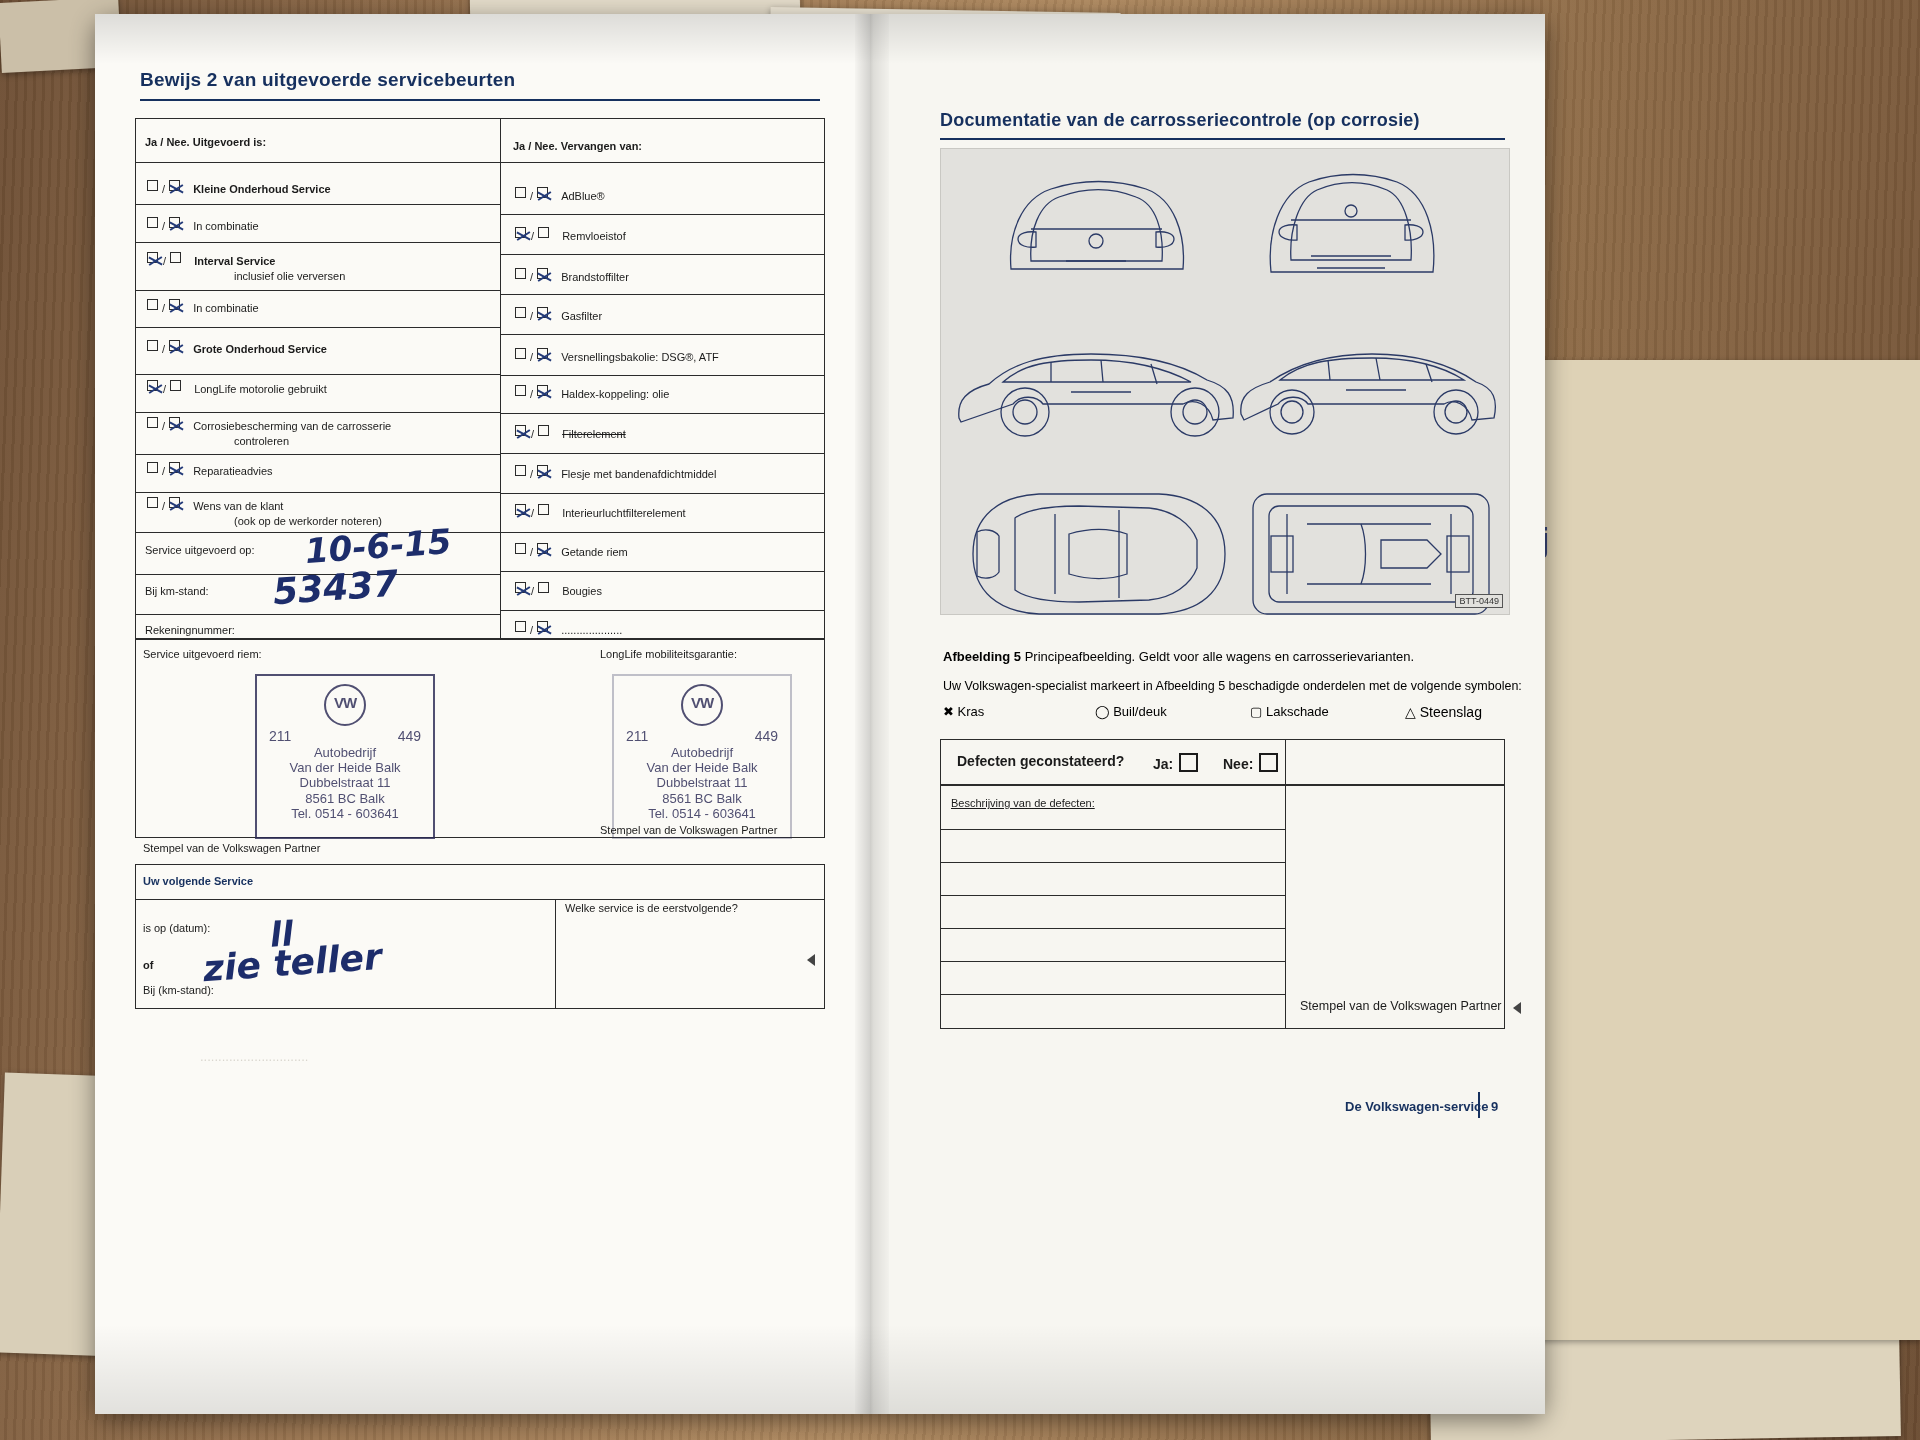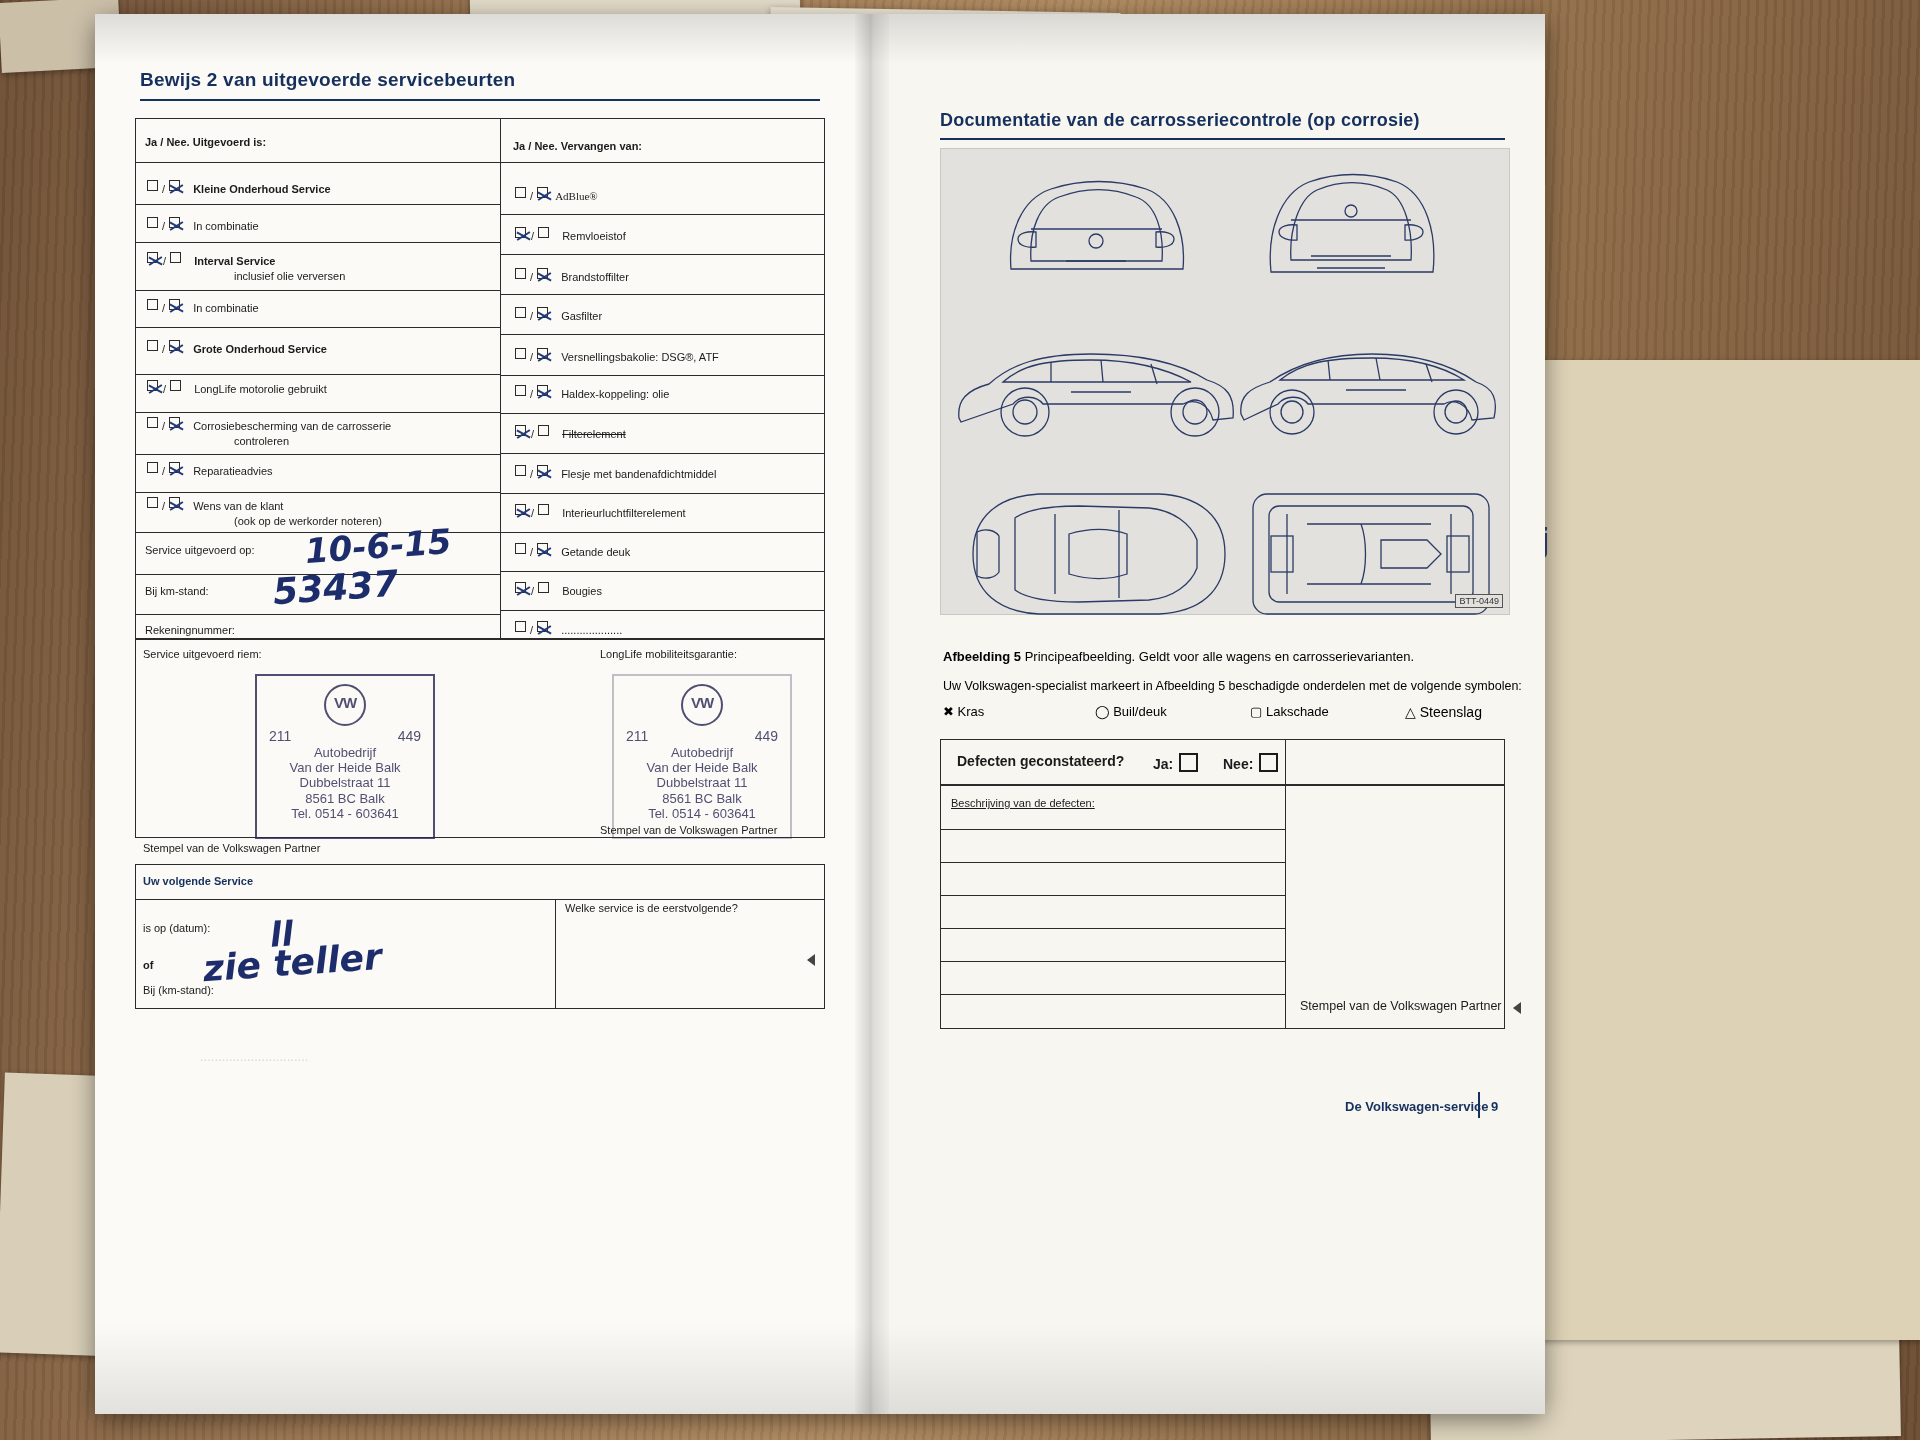--- a/index.html
+++ b/index.html
@@ -221,21 +221,21 @@
 
   <div class="cell" style="left:50px;top:571px;">Bij km-stand:</div>
   <div class="hand" style="position:absolute;left:178px;top:553px;font-size:36px;">53437</div>
 
   <div class="cell" style="left:50px;top:610px;">Rekeningnummer:</div>
 
   <div>
     <div class="line-h" style="left:405px;top:200px;width:325px;"></div>
     <div class="cell" style="left:418px;top:173px;">
       <span class="cb"></span><span class="sl">/</span><span class="cb"></span><span class="mark" style="margin-left:-13px;"></span>
-      <span style="margin-left:2px;font-family:Liberation Serif, serif;">AdBlue®</span>
+      <span style="margin-left:8px;">AdBlue®</span>
     </div>
 
     <div class="line-h" style="left:405px;top:240px;width:325px;"></div>
     <div class="cell" style="left:418px;top:213px;">
       <span class="cb"></span><span class="mark" style="margin-left:-12px;"></span><span class="sl">/</span><span class="cb"></span>
       <span style="margin-left:8px;">Remvloeistof</span>
     </div>
 
     <div class="line-h" style="left:405px;top:280px;width:325px;"></div>
     <div class="cell" style="left:418px;top:254px;">
@@ -275,21 +275,21 @@
 
     <div class="line-h" style="left:405px;top:518px;width:325px;"></div>
     <div class="cell" style="left:418px;top:490px;">
       <span class="cb"></span><span class="mark" style="margin-left:-12px;"></span><span class="sl">/</span><span class="cb"></span>
       <span style="margin-left:8px;">Interieurluchtfilterelement</span>
     </div>
 
     <div class="line-h" style="left:405px;top:557px;width:325px;"></div>
     <div class="cell" style="left:418px;top:529px;">
       <span class="cb"></span><span class="sl">/</span><span class="cb"></span><span class="mark" style="margin-left:-13px;"></span>
-      <span style="margin-left:8px;">Getande deuk</span>
+      <span style="margin-left:8px;">Getande riem</span>
     </div>
 
     <div class="line-h" style="left:405px;top:596px;width:325px;"></div>
     <div class="cell" style="left:418px;top:568px;">
       <span class="cb"></span><span class="mark" style="margin-left:-12px;"></span><span class="sl">/</span><span class="cb"></span>
       <span style="margin-left:8px;">Bougies</span>
     </div>
 
     <div class="cell" style="left:418px;top:607px;">
       <span class="cb"></span><span class="sl">/</span><span class="cb"></span><span class="mark" style="margin-left:-13px;"></span>

